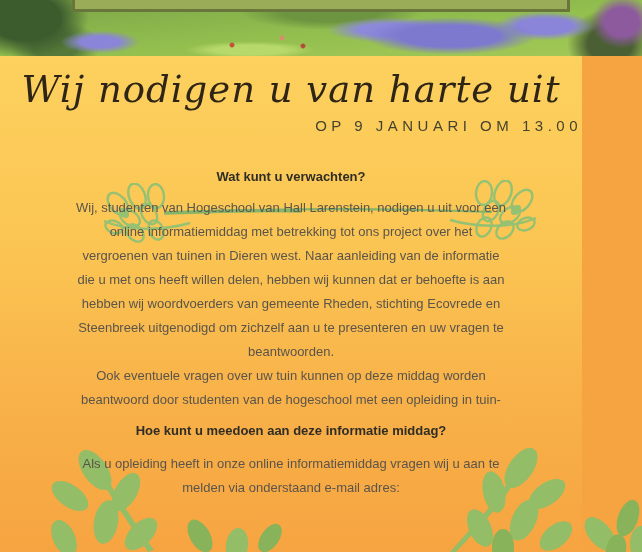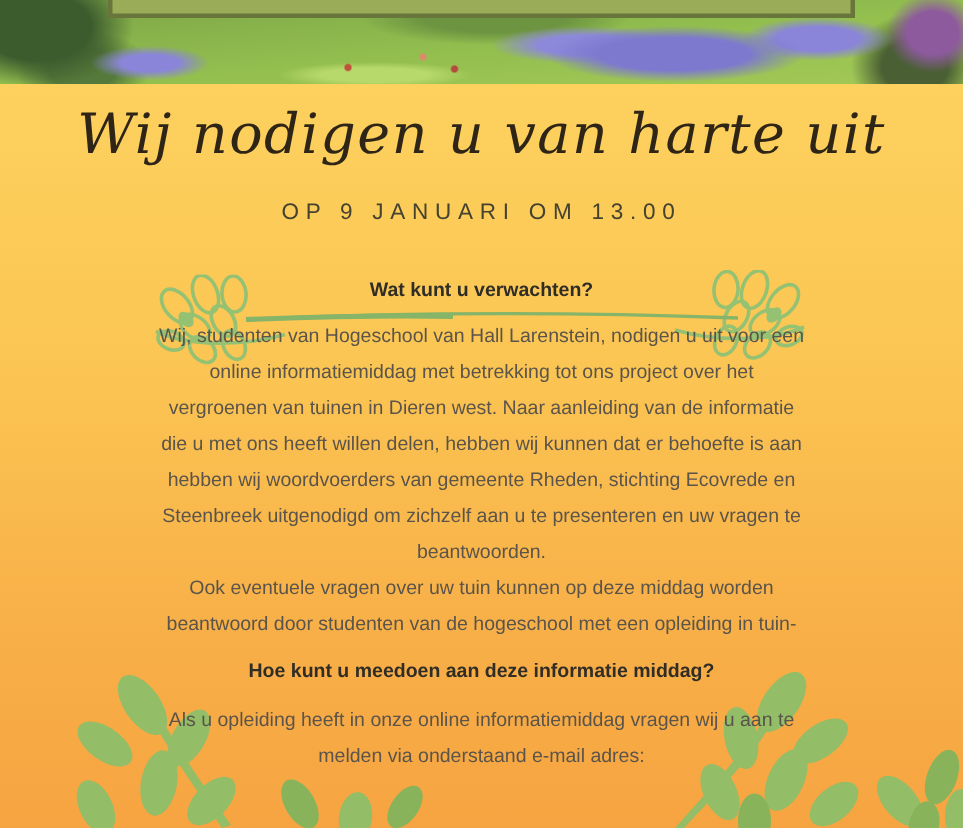--- a/index.html
+++ b/index.html
@@ -30,32 +30,32 @@
       linear-gradient(175deg,#7ca447 0%,#93bf4f 55%,#a3c957 100%);
   }
   .banner{
     position:absolute;left:72px;top:0;width:492px;height:9px;
     background:#9aac57;
     border:3px solid #68763b;border-top:none;
   }
 
   
   .content{
-    position:relative;width:642px;height:496px;
+    position:relative;width:582px;height:496px;
     background:linear-gradient(180deg,#fdd15e 0%,#fbc553 38%,#f8b048 72%,#f6a441 100%);
   }
   .textlayer{position:relative;z-index:2}
 
   .script-title{
     margin:0;padding-top:11px;text-align:center;
     font-family:"DejaVu Serif",serif;font-style:italic;font-weight:normal;
     font-size:37px;line-height:46px;color:#2e2517;letter-spacing:1px;
   }
   .subtitle{
-    margin-top:19px;text-align:center;
+    margin-top:3px;text-align:right;
     font-size:15px;line-height:20px;letter-spacing:4.5px;
     color:#45432f;font-weight:normal;
   }
   .heading{
     margin:0;text-align:center;font-size:13px;line-height:20px;
     font-weight:bold;color:#2f2d26;
   }
   .heading1{margin-top:31px}
   .heading2{margin-top:9px}
   .body-block{margin-top:9px}

